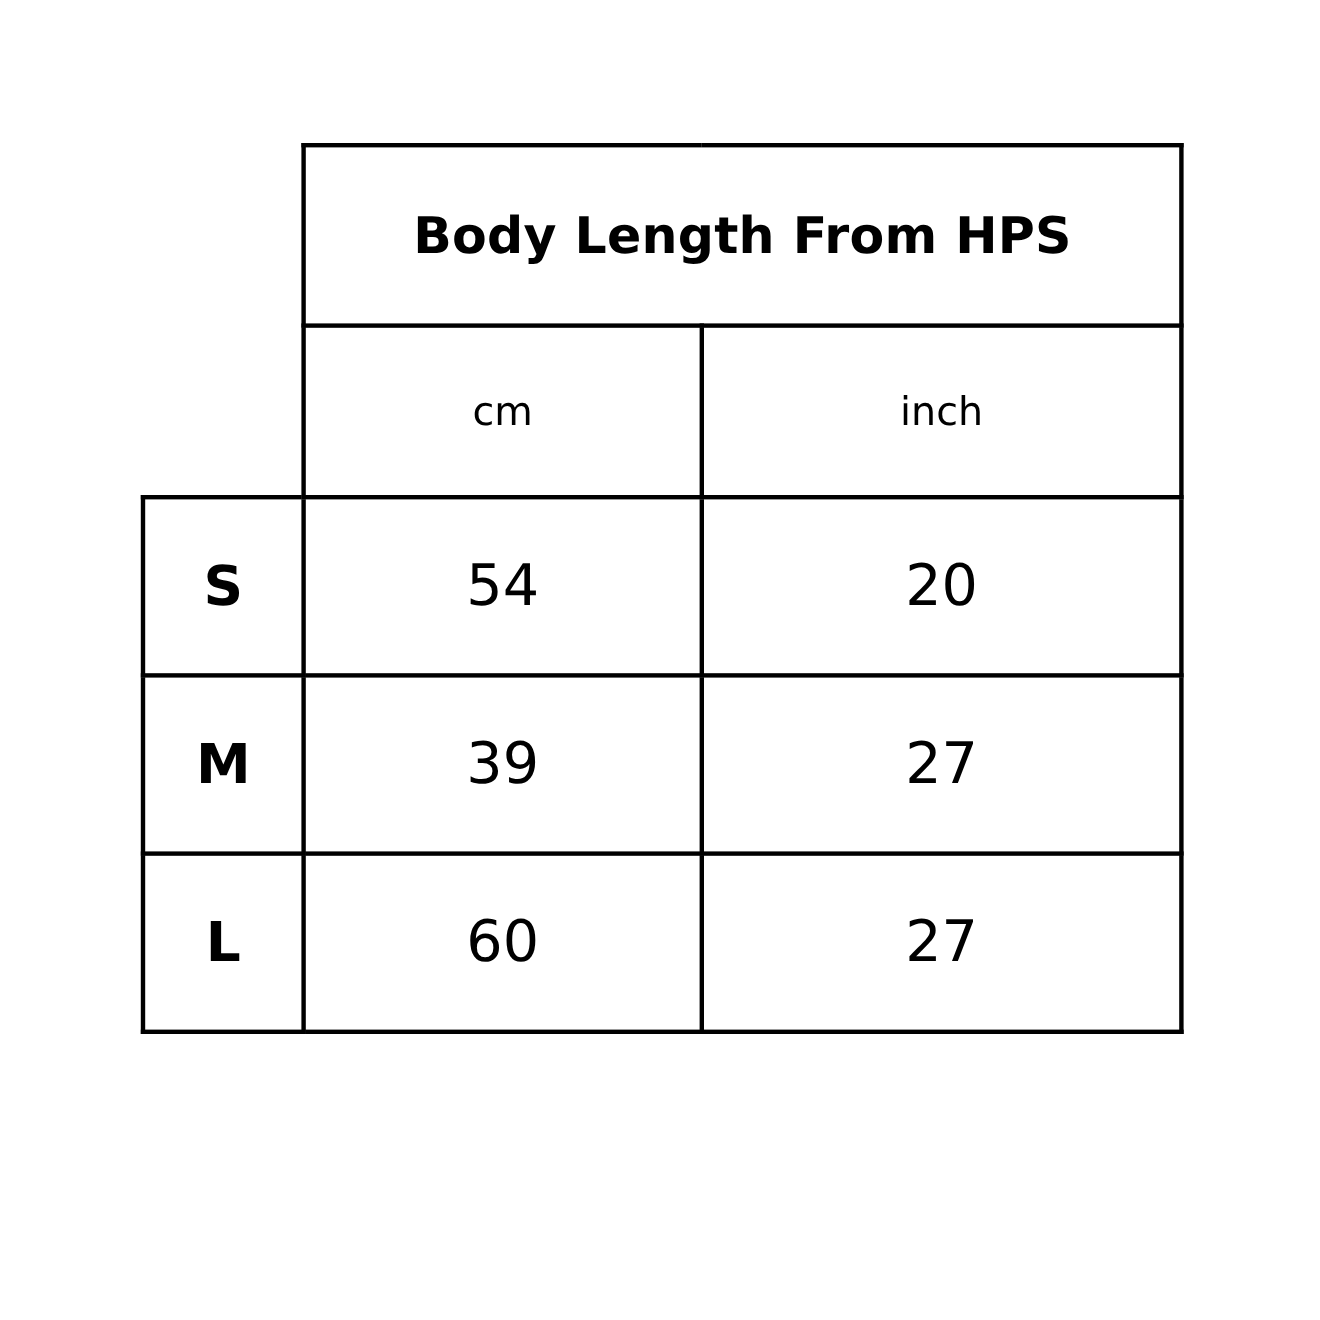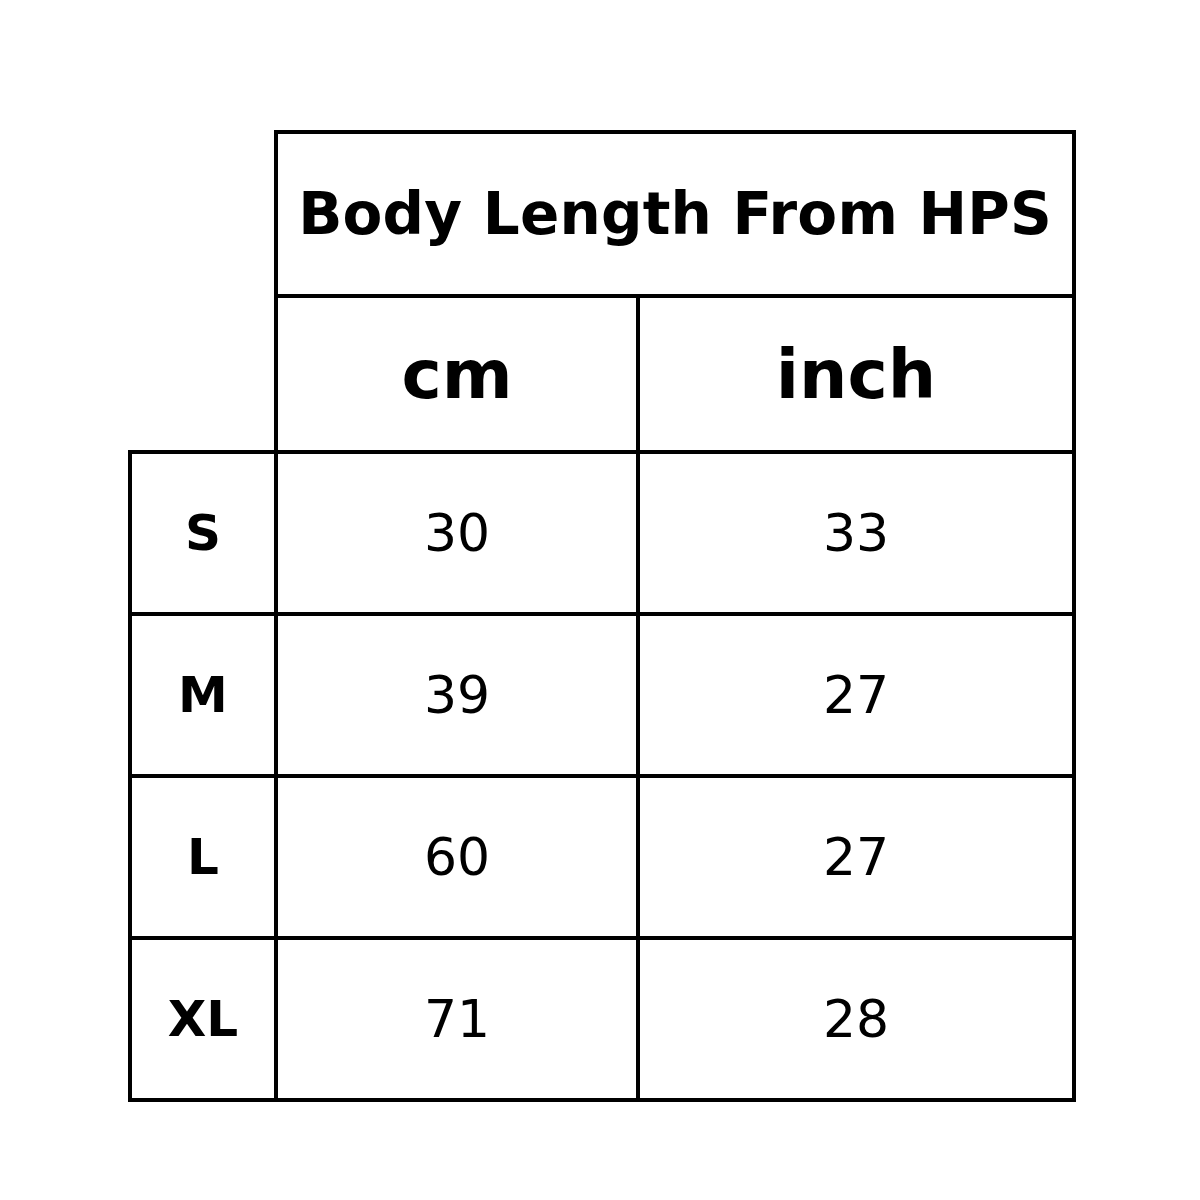--- a/index.html
+++ b/index.html
@@ -42,30 +42,30 @@
   col.col-inch  { width: 436px; }
 
   
   .corner-blank {
     border: none !important;
     background: transparent;
   }
 
   .title-cell {
     height: 160px;
-    font-size: 58px;
+    font-size: 46px;
     font-weight: bold;
     letter-spacing: 0.2px;
     font-family: "DejaVu Sans", sans-serif;
   }
 
   .unit-cell {
     height: 152px;
-    font-size: 68px;
-    font-weight: 700;
+    font-size: 36px;
+    font-weight: 400;
     color: #000000;
     font-family: "DejaVu Sans", sans-serif;
   }
 
   .size-label-cell {
     height: 158px;
     font-size: 50px;
     font-weight: bold;
   }
 
@@ -90,36 +90,31 @@
         <td class="title-cell" colspan="2">Body Length From HPS</td>
       </tr>
       <tr>
         <td class="corner-blank"></td>
         <td class="unit-cell">cm</td>
         <td class="unit-cell">inch</td>
       </tr>
 
       <tr>
         <td class="size-label-cell">S</td>
-        <td class="value-cell">30</td>
-        <td class="value-cell">33</td>
+        <td class="value-cell">54</td>
+        <td class="value-cell">20</td>
       </tr>
 
       <tr>
         <td class="size-label-cell">M</td>
         <td class="value-cell">39</td>
         <td class="value-cell">27</td>
       </tr>
 
       <tr>
         <td class="size-label-cell">L</td>
         <td class="value-cell">60</td>
         <td class="value-cell">27</td>
       </tr>
 
-      <tr>
-        <td class="size-label-cell">XL</td>
-        <td class="value-cell">71</td>
-        <td class="value-cell">28</td>
-      </tr>
     </tbody>
   </table>
 </div>
 
 </body></html>

